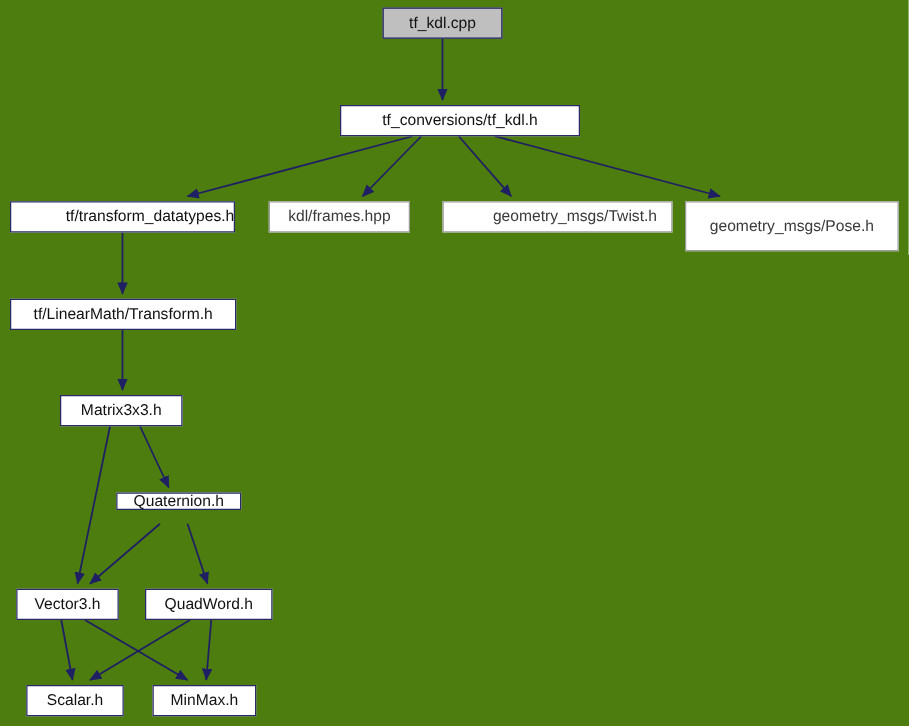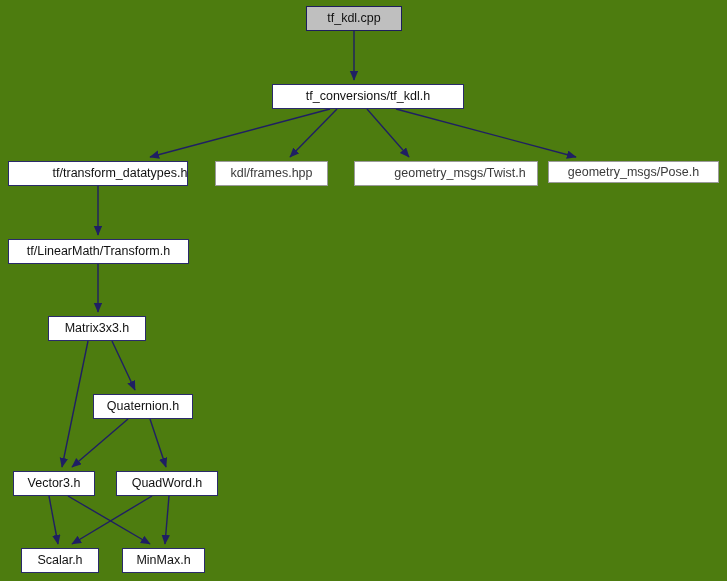--- a/index.html
+++ b/index.html
@@ -78,27 +78,27 @@
   <div class="node root" style="left:306px;top:6px;width:96px;height:25px;">tf_kdl.cpp</div>
 
   <div class="node" style="left:272px;top:84px;width:192px;height:25px;text-align:right;">tf_conversions/tf_kdl.h</div>
 
   <div class="node" style="left:8px;top:161px;width:180px;height:25px;padding-left:44px;">tf/transform_datatypes.h</div>
 
   <div class="node plain" style="left:215px;top:161px;width:113px;height:25px;">kdl/frames.hpp</div>
 
   <div class="node plain" style="left:354px;top:161px;width:184px;height:25px;padding-left:28px;">geometry_msgs/Twist.h</div>
 
-  <div class="node plain" style="left:548px;top:161px;width:171px;height:22px;">geometry_msgs/Pose.h</div>
+  <div class="node plain" style="left:548px;top:161px;width:171px;height:40px;">geometry_msgs/Pose.h</div>
 
   <div class="node" style="left:8px;top:239px;width:181px;height:25px;">tf/LinearMath/Transform.h</div>
 
   <div class="node" style="left:48px;top:316px;width:98px;height:25px;">Matrix3x3.h</div>
 
-  <div class="node" style="left:93px;top:394px;width:100px;height:25px;">Quaternion.h</div>
+  <div class="node" style="left:93px;top:394px;width:100px;height:14px;">Quaternion.h</div>
 
   <div class="node" style="left:13px;top:471px;width:82px;height:25px;">Vector3.h</div>
 
   <div class="node" style="left:116px;top:471px;width:102px;height:25px;">QuadWord.h</div>
 
   <div class="node" style="left:21px;top:548px;width:78px;height:25px;">Scalar.h</div>
 
   <div class="node" style="left:122px;top:548px;width:83px;height:25px;">MinMax.h</div>
 
 </div>

